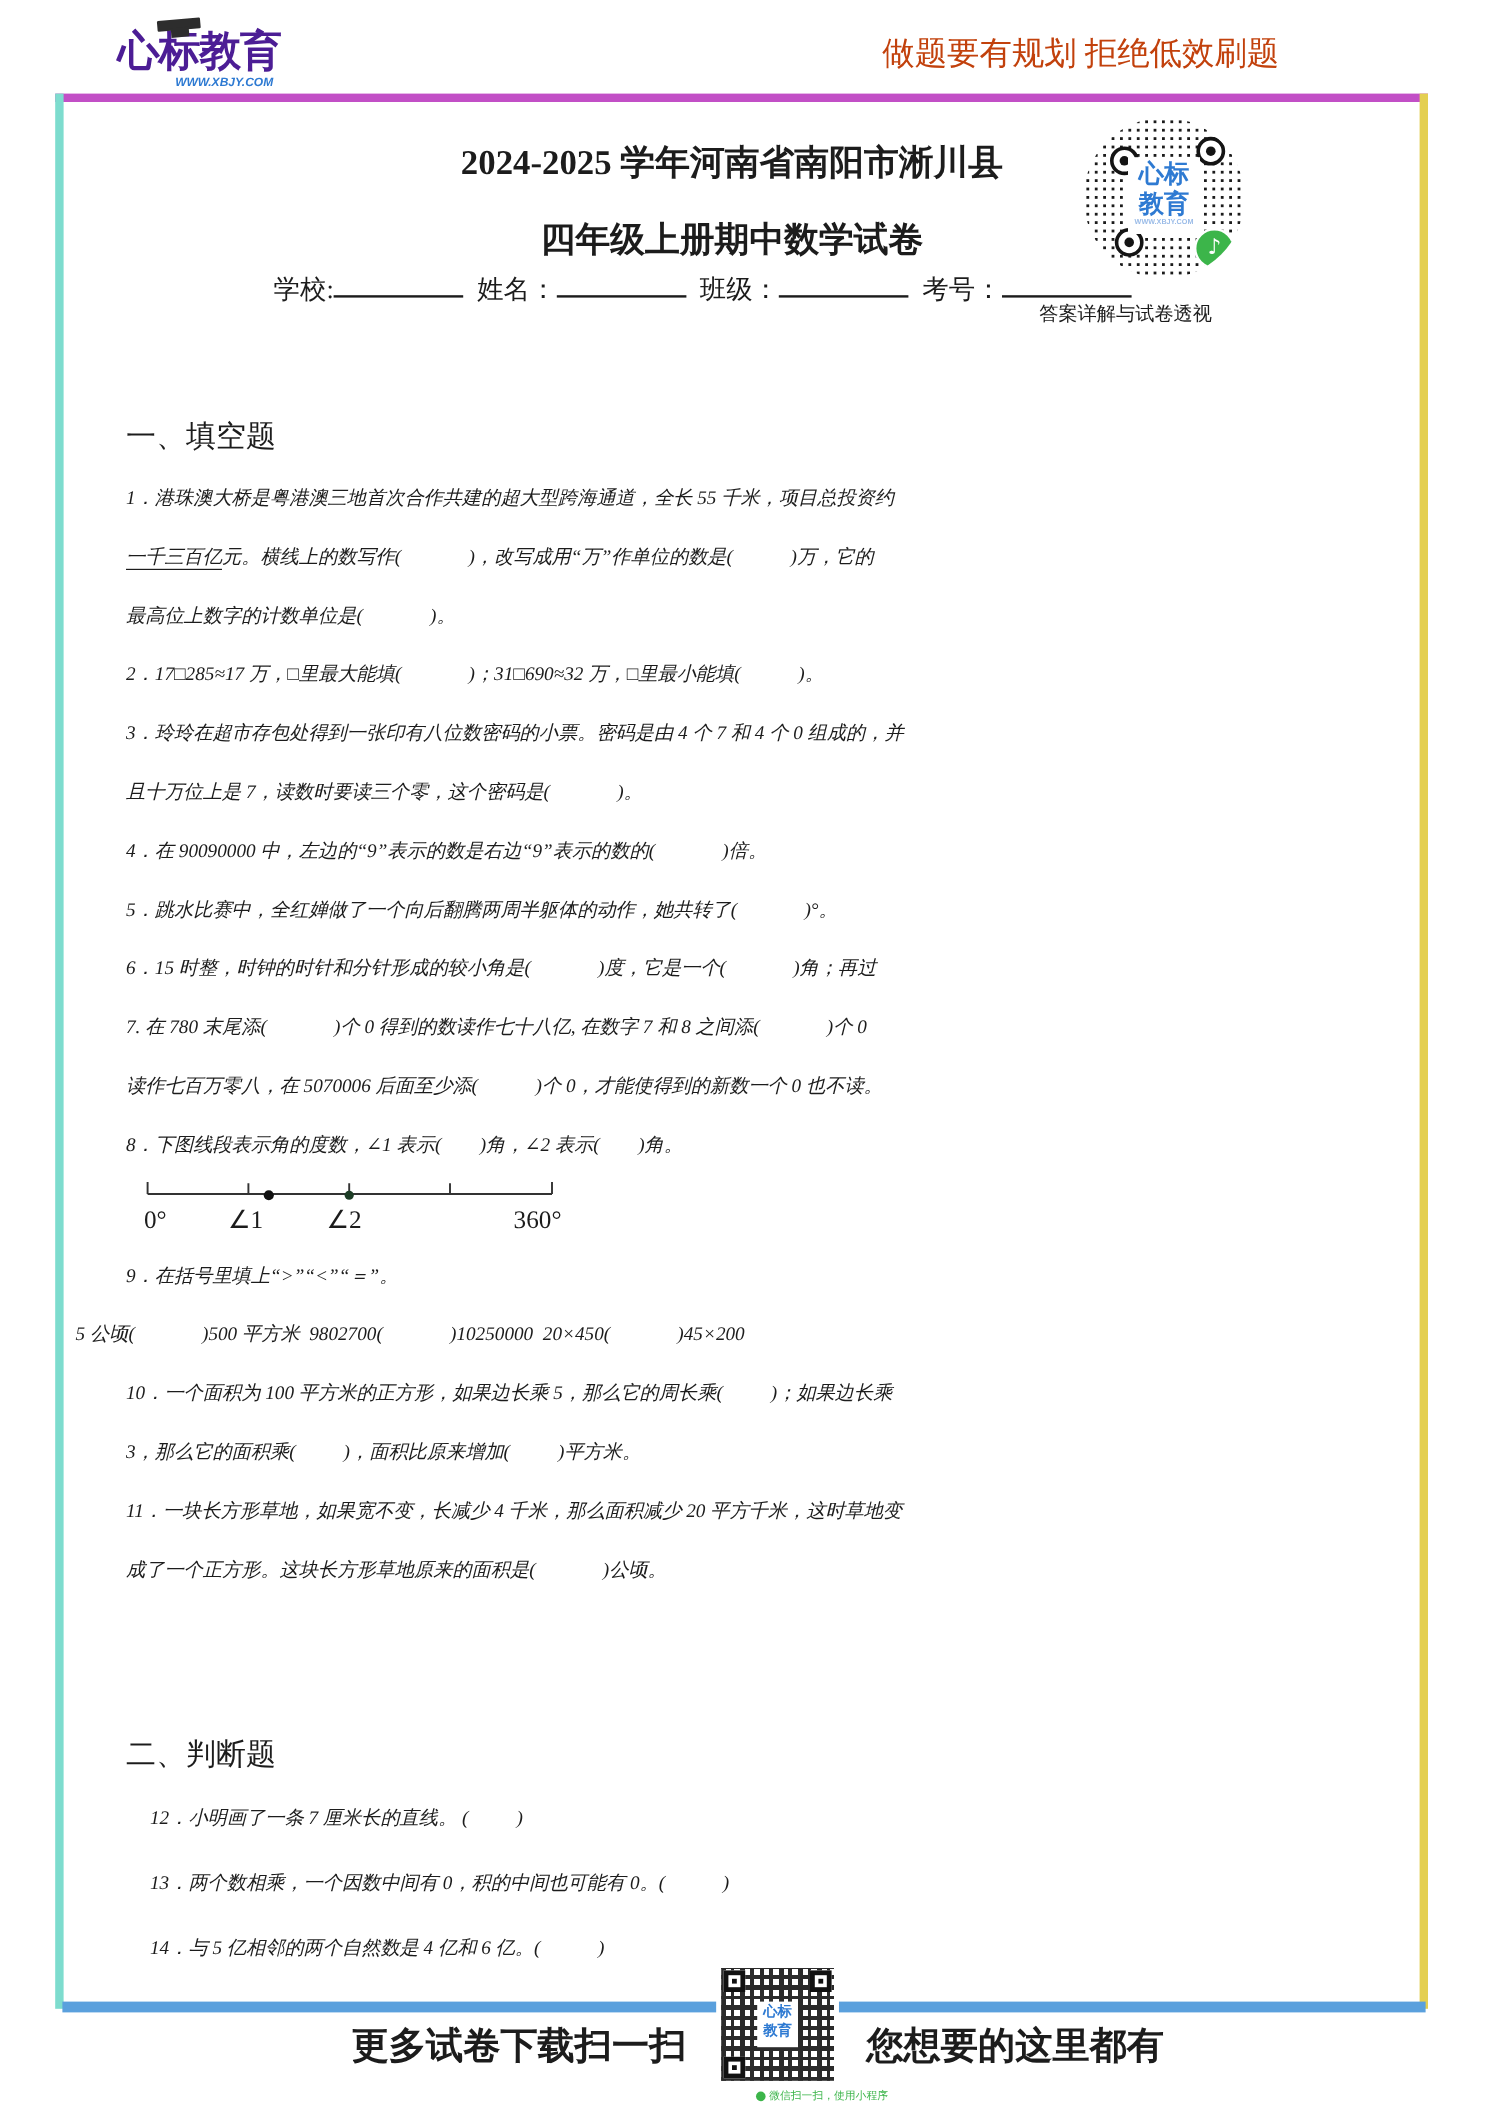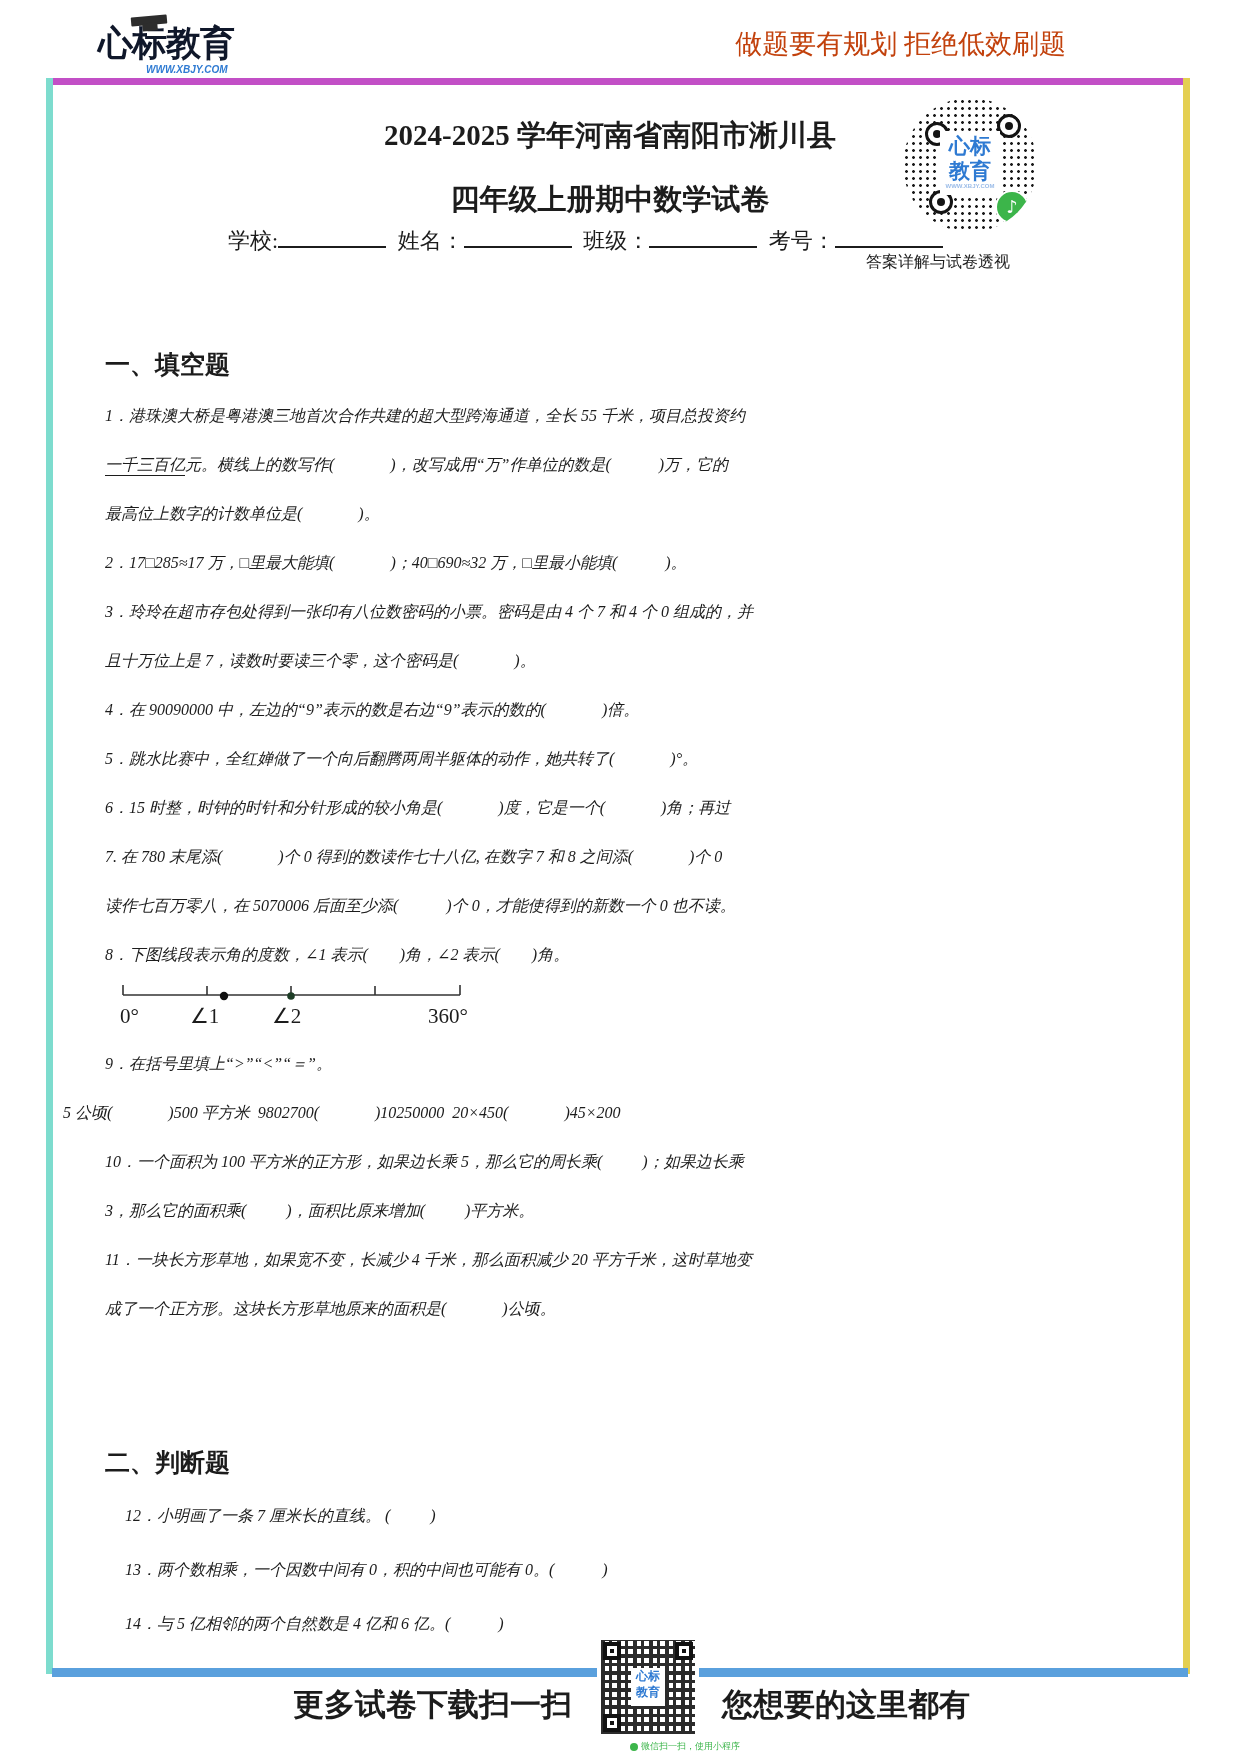--- a/index.html
+++ b/index.html
@@ -5,21 +5,21 @@
   html,body{margin:0;padding:0;}
   body{
     width:1240px;height:1754px;position:relative;background:#ffffff;
     font-family:"Liberation Serif","DejaVu Serif",serif;color:#1c1c1c;
     overflow:hidden;
   }
   
   .logo{position:absolute;left:98px;top:14px;width:160px;height:64px;}
   .logo-text{
     font-family:"Liberation Sans","DejaVu Sans",sans-serif;
-    font-weight:bold;font-size:35px;color:#0f172a;letter-spacing:-1px;line-height:58px;
+    font-weight:bold;font-size:35px;color:#4c1d95;letter-spacing:-1px;line-height:58px;
   }
   .cap{position:absolute;left:33px;top:2px;width:36px;height:9px;background:#2d2d2d;
        transform:rotate(-5deg);border-radius:1px;z-index:2;}
   .cap::after{content:"";position:absolute;left:11px;top:7px;width:15px;height:8px;background:#2d2d2d;}
   .logo-url{position:absolute;left:48px;top:50px;font-size:10px;font-style:italic;
     font-weight:bold;color:#2e7ad2;font-family:"Liberation Sans",sans-serif;letter-spacing:0;}
   .tagline{position:absolute;right:174px;top:26px;font-size:27px;color:#c2410c;}
   
   .frame{position:absolute;}
   .frame-top{left:46px;top:78px;width:1144px;height:7px;background:#c24fc6;}
@@ -48,21 +48,21 @@
   .ring.r1{left:22px;top:24px;}
   .ring.r2{left:94px;top:16px;}
   .ring.r3{left:26px;top:92px;}
   .green-badge{position:absolute;left:92px;top:92px;width:30px;height:30px;border-radius:50%;
     background:#3cb54a;border:2px solid #fff;color:#fff;text-align:center;line-height:30px;
     font-size:18px;font-family:"DejaVu Sans",sans-serif;}
   .qr-top-caption{position:absolute;left:864px;top:252px;width:148px;text-align:center;font-size:16px;}
   
   .content-s1{position:absolute;left:105px;top:342px;width:1052px;}
   .content-s2{position:absolute;left:105px;top:1440px;width:1052px;}
-  .sec-heading{height:49px;line-height:44px;font-size:25px;font-weight:bold;
+  .sec-heading{height:49px;line-height:44px;font-size:25px;font-weight:normal;
     font-family:"Liberation Sans","DejaVu Sans",sans-serif;}
   .line{height:49px;line-height:49px;font-size:16px;white-space:pre-wrap;font-style:italic;}
   .content-s2 .line{height:54px;line-height:54px;margin-left:20px;}
   .outdent{margin-left:-42px;}
   .uline{text-decoration:underline;text-underline-offset:5px;}
   
   .diagram-wrap{height:60px;padding-left:15px;}
   .diagram-wrap svg text{font-size:21px;font-family:"Liberation Serif",serif;fill:#1c1c1c;}
   
   .footer-left{position:absolute;left:293px;top:1684px;font-size:31px;font-weight:bold;}
@@ -121,21 +121,21 @@
   </span>
   <span class="green-badge">♪</span>
 </div>
 <div class="qr-top-caption">答案详解与试卷透视</div>
 
 <div class="content-s1">
   <div class="sec-heading">一、填空题</div>
   <div class="line">1．港珠澳大桥是粤港澳三地首次合作共建的超大型跨海通道，全长 55 千米，项目总投资约</div>
   <div class="line"><span class="uline">一千三百亿</span><span>元。横线上的数写作(              )，改写成用“万”作单位的数是(            )万，它的</span></div>
   <div class="line">最高位上数字的计数单位是(              )。</div>
-  <div class="line">2．17□285≈17 万，□里最大能填(              )；40□690≈32 万，□里最小能填(            )。</div>
+  <div class="line">2．17□285≈17 万，□里最大能填(              )；31□690≈32 万，□里最小能填(            )。</div>
   <div class="line">3．玲玲在超市存包处得到一张印有八位数密码的小票。密码是由 4 个 7 和 4 个 0 组成的，并</div>
   <div class="line">且十万位上是 7，读数时要读三个零，这个密码是(              )。</div>
   <div class="line">4．在 90090000 中，左边的“9”表示的数是右边“9”表示的数的(              )倍。</div>
   <div class="line">5．跳水比赛中，全红婵做了一个向后翻腾两周半躯体的动作，她共转了(              )°。</div>
   <div class="line">6．15 时整，时钟的时针和分针形成的较小角是(              )度，它是一个(              )角；再过</div>
   <div class="line">7. 在 780 末尾添(              )个 0 得到的数读作七十八亿, 在数字 7 和 8 之间添(              )个 0</div>
   <div class="line">读作七百万零八，在 5070006 后面至少添(            )个 0，才能使得到的新数一个 0 也不读。</div>
   <div class="line">8．下图线段表示角的度数，∠1 表示(        )角，∠2 表示(        )角。</div>
 
   <div class="diagram-wrap">

